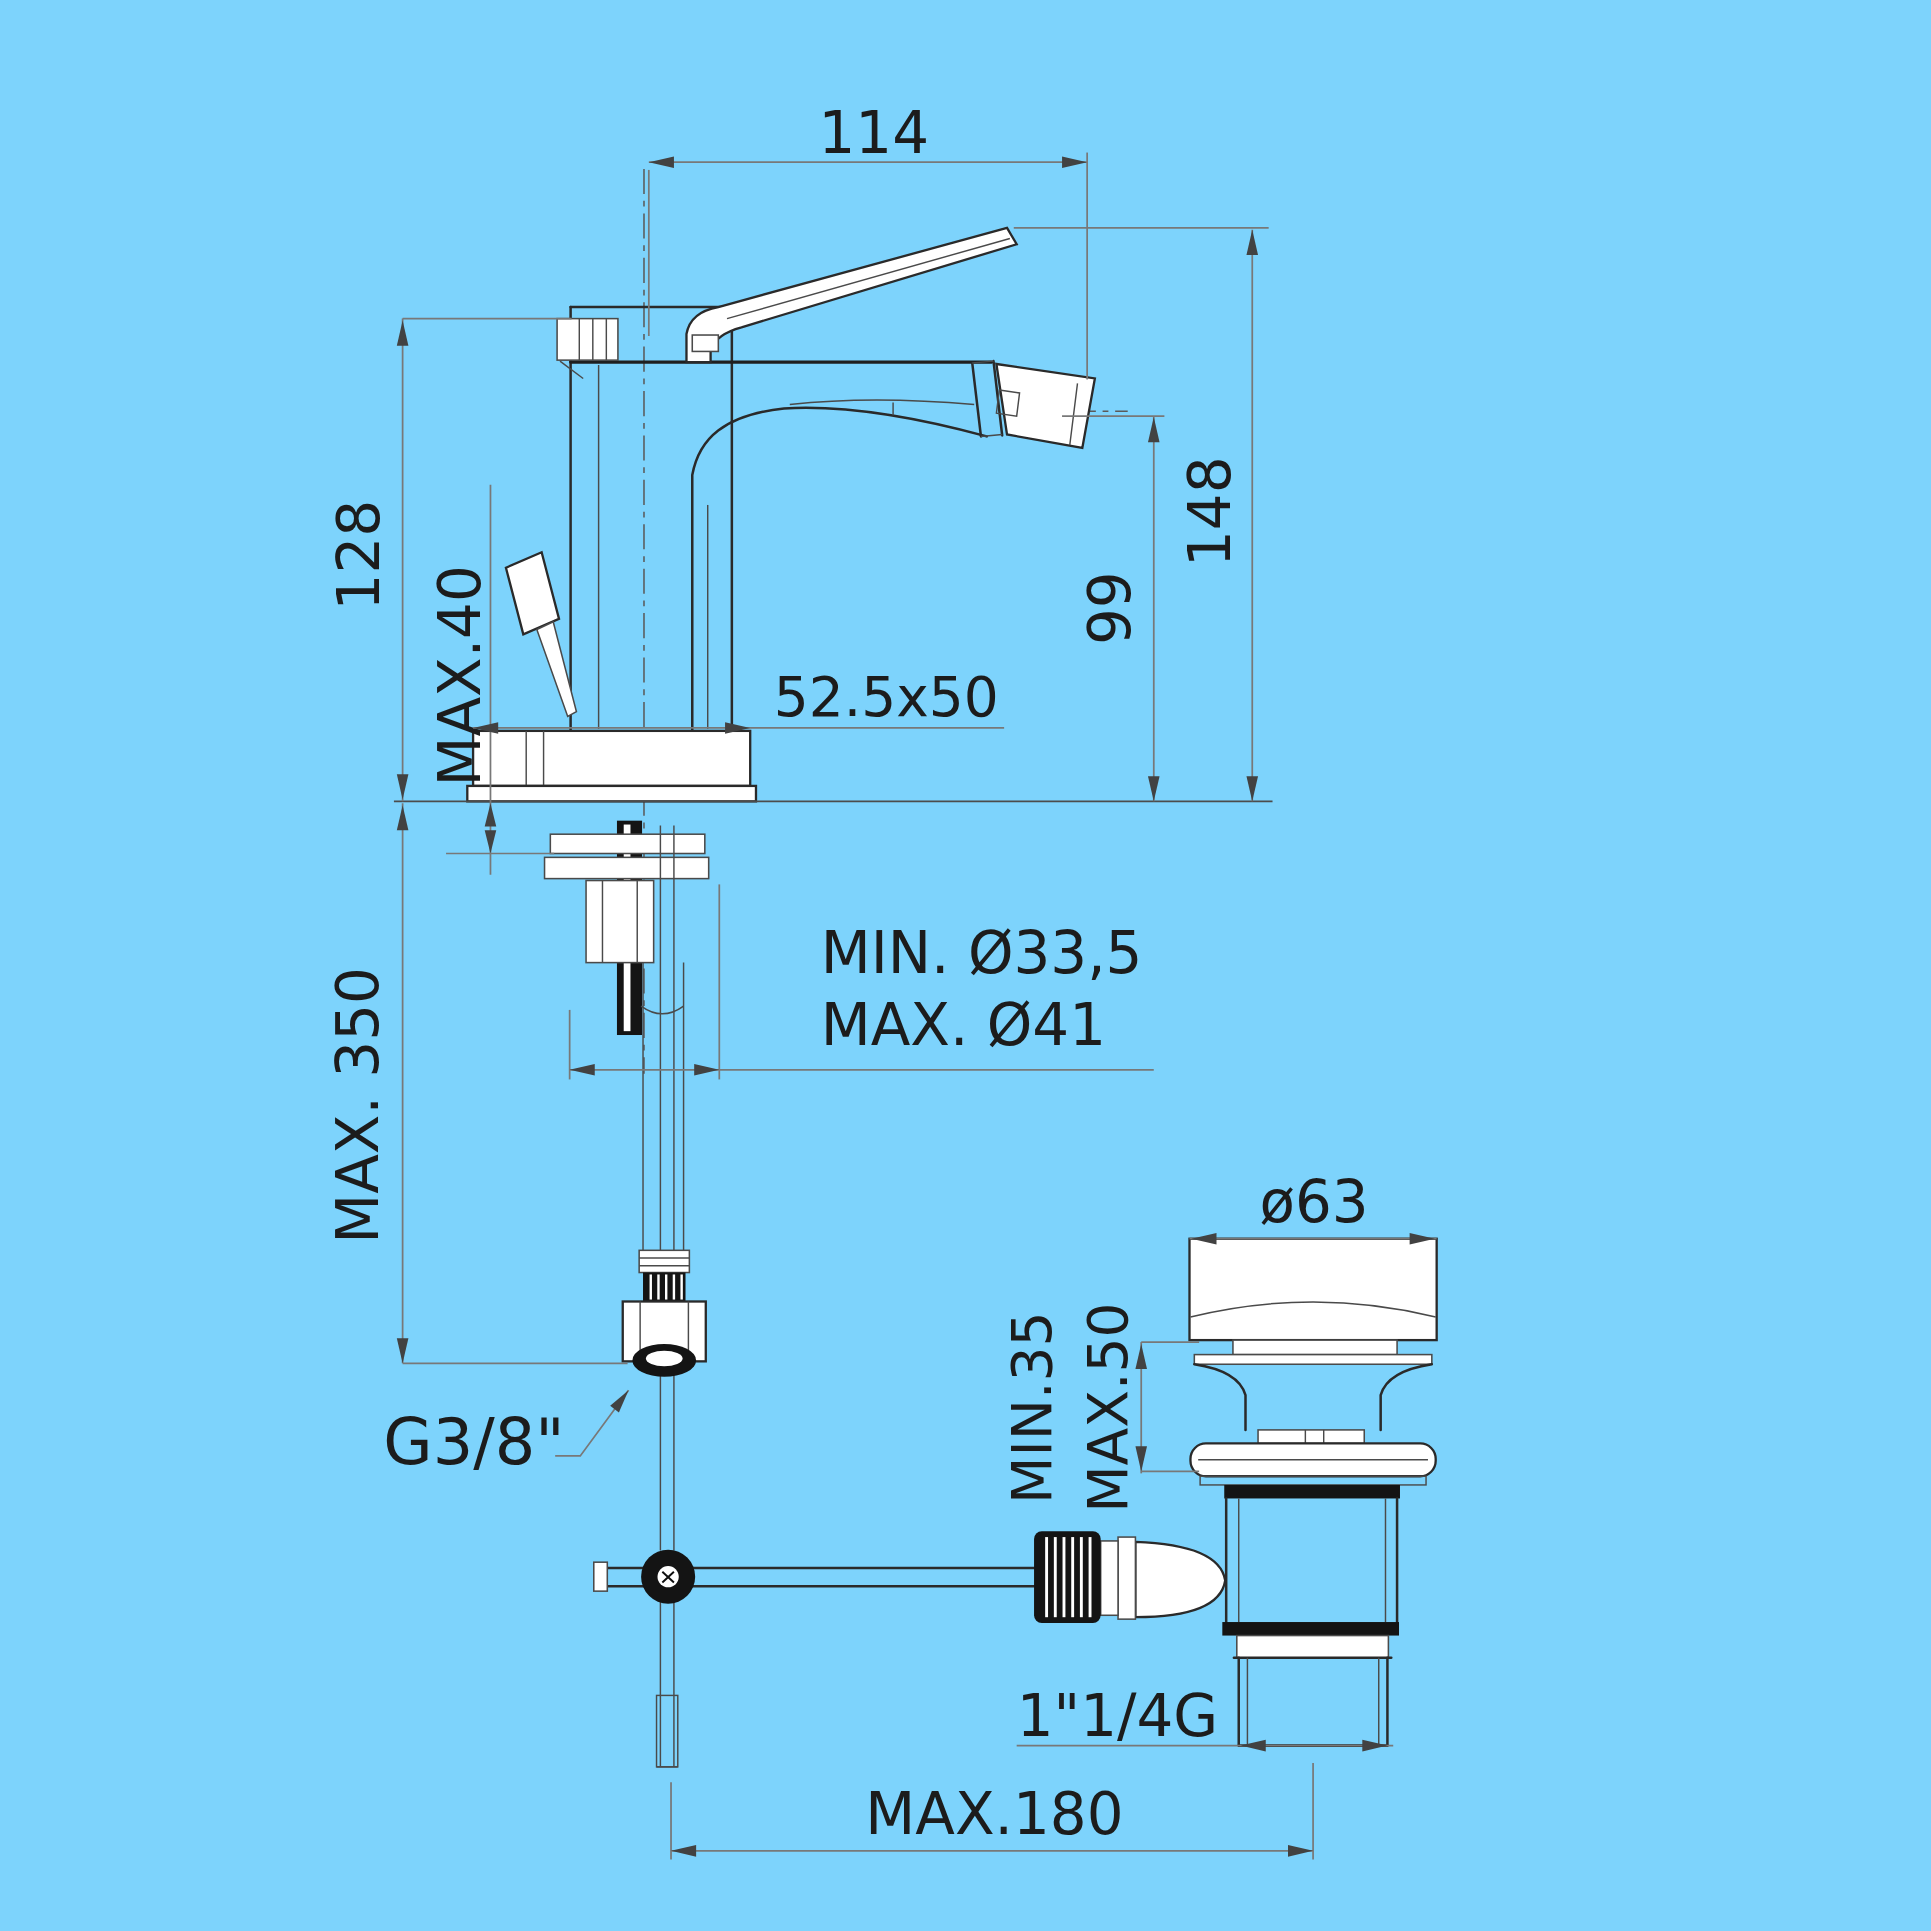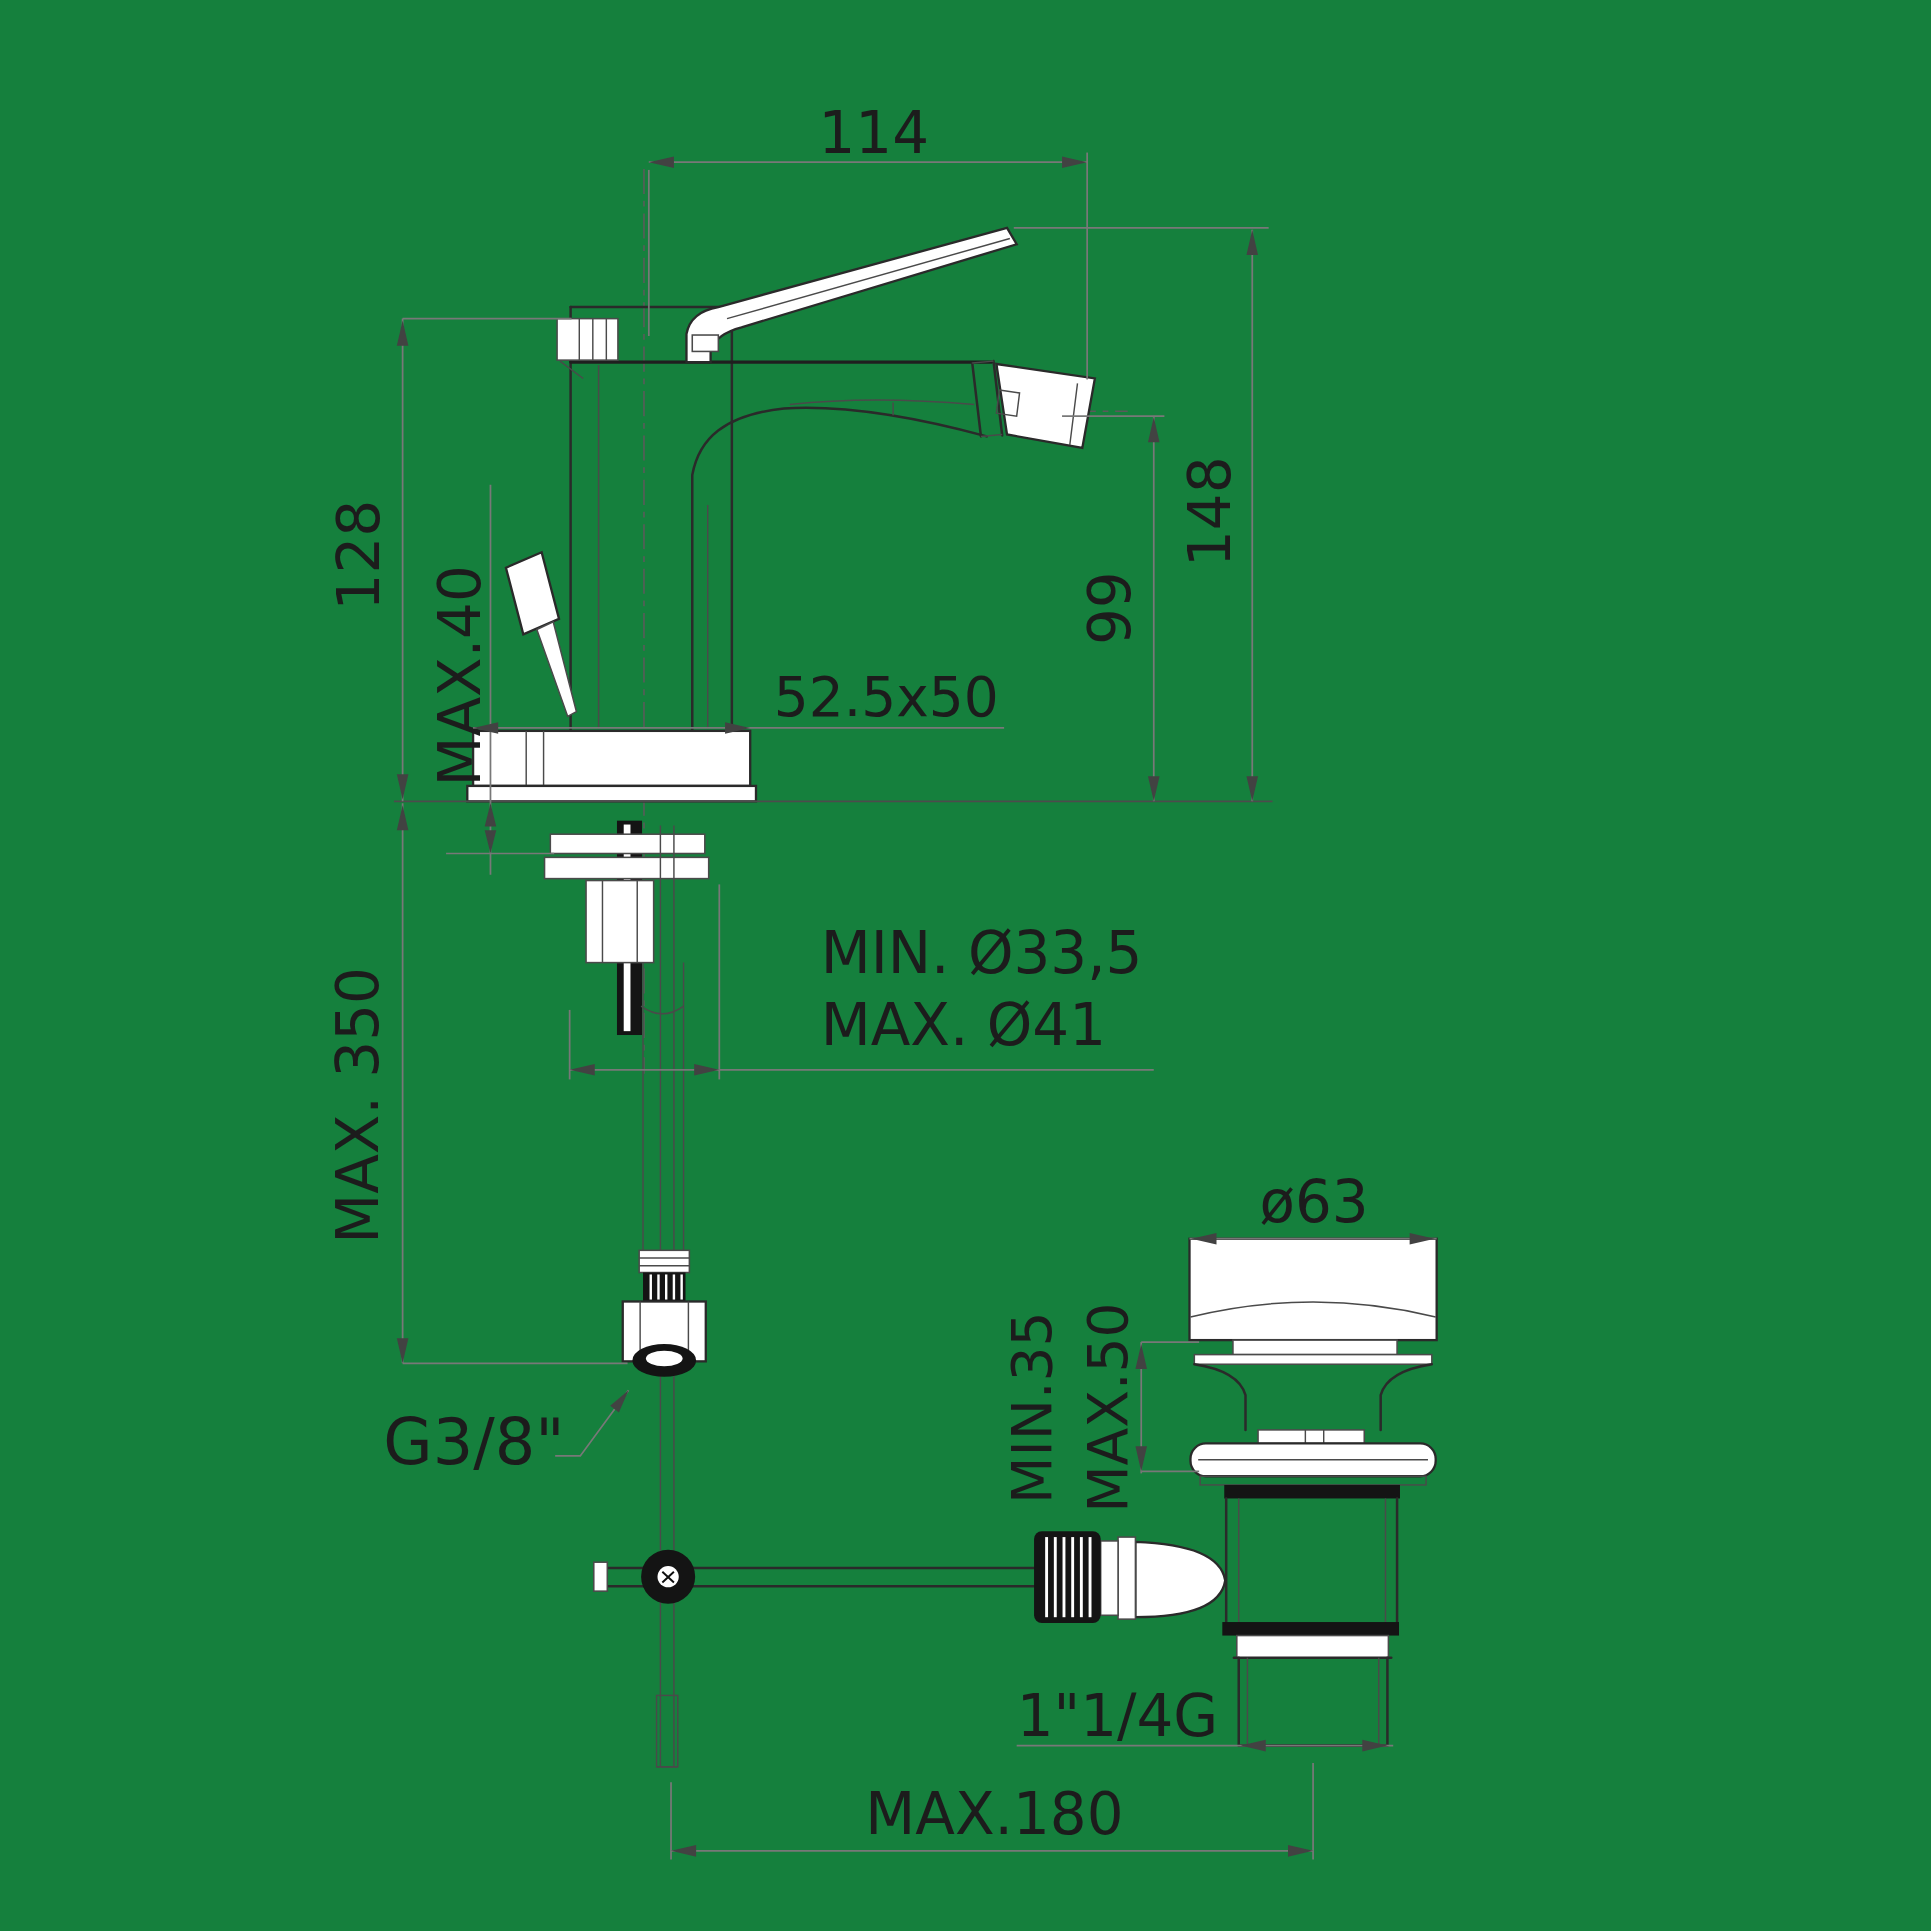--- a/index.html
+++ b/index.html
@@ -1,16 +1,16 @@
 <!DOCTYPE html>
 <html><head>
 <meta charset="utf-8">
 <style>
   html,body{margin:0;padding:0;background:#ffffff;}
-  .page{position:relative;width:1931px;height:1931px;background:#15803d;overflow:hidden;text-align:center;}
+  .page{position:relative;width:1931px;height:1931px;background:#7dd3fc;overflow:hidden;text-align:center;}
   svg{position:absolute;left:0;top:0;}
   .out{stroke:#2a2a2a;stroke-width:2.6;fill:none;stroke-linecap:round;}
   .out-th{stroke:#1f1f1f;stroke-width:3.4;fill:none;stroke-linecap:round;}
   .out-w{stroke:#2a2a2a;stroke-width:2.4;fill:#ffffff;}
   .in{stroke:#4a4a4a;stroke-width:1.5;fill:none;}
   .in-w{stroke:#4a4a4a;stroke-width:1.6;fill:#ffffff;}
   .dk{fill:#141414;stroke:none;}
   .cl{stroke:#5a5a5a;stroke-width:1.6;fill:none;stroke-dasharray:26 7 6 7;}
   .dim{stroke:#787878;stroke-width:1.8;fill:none;}
   .arr{fill:#424242;stroke:none;}

